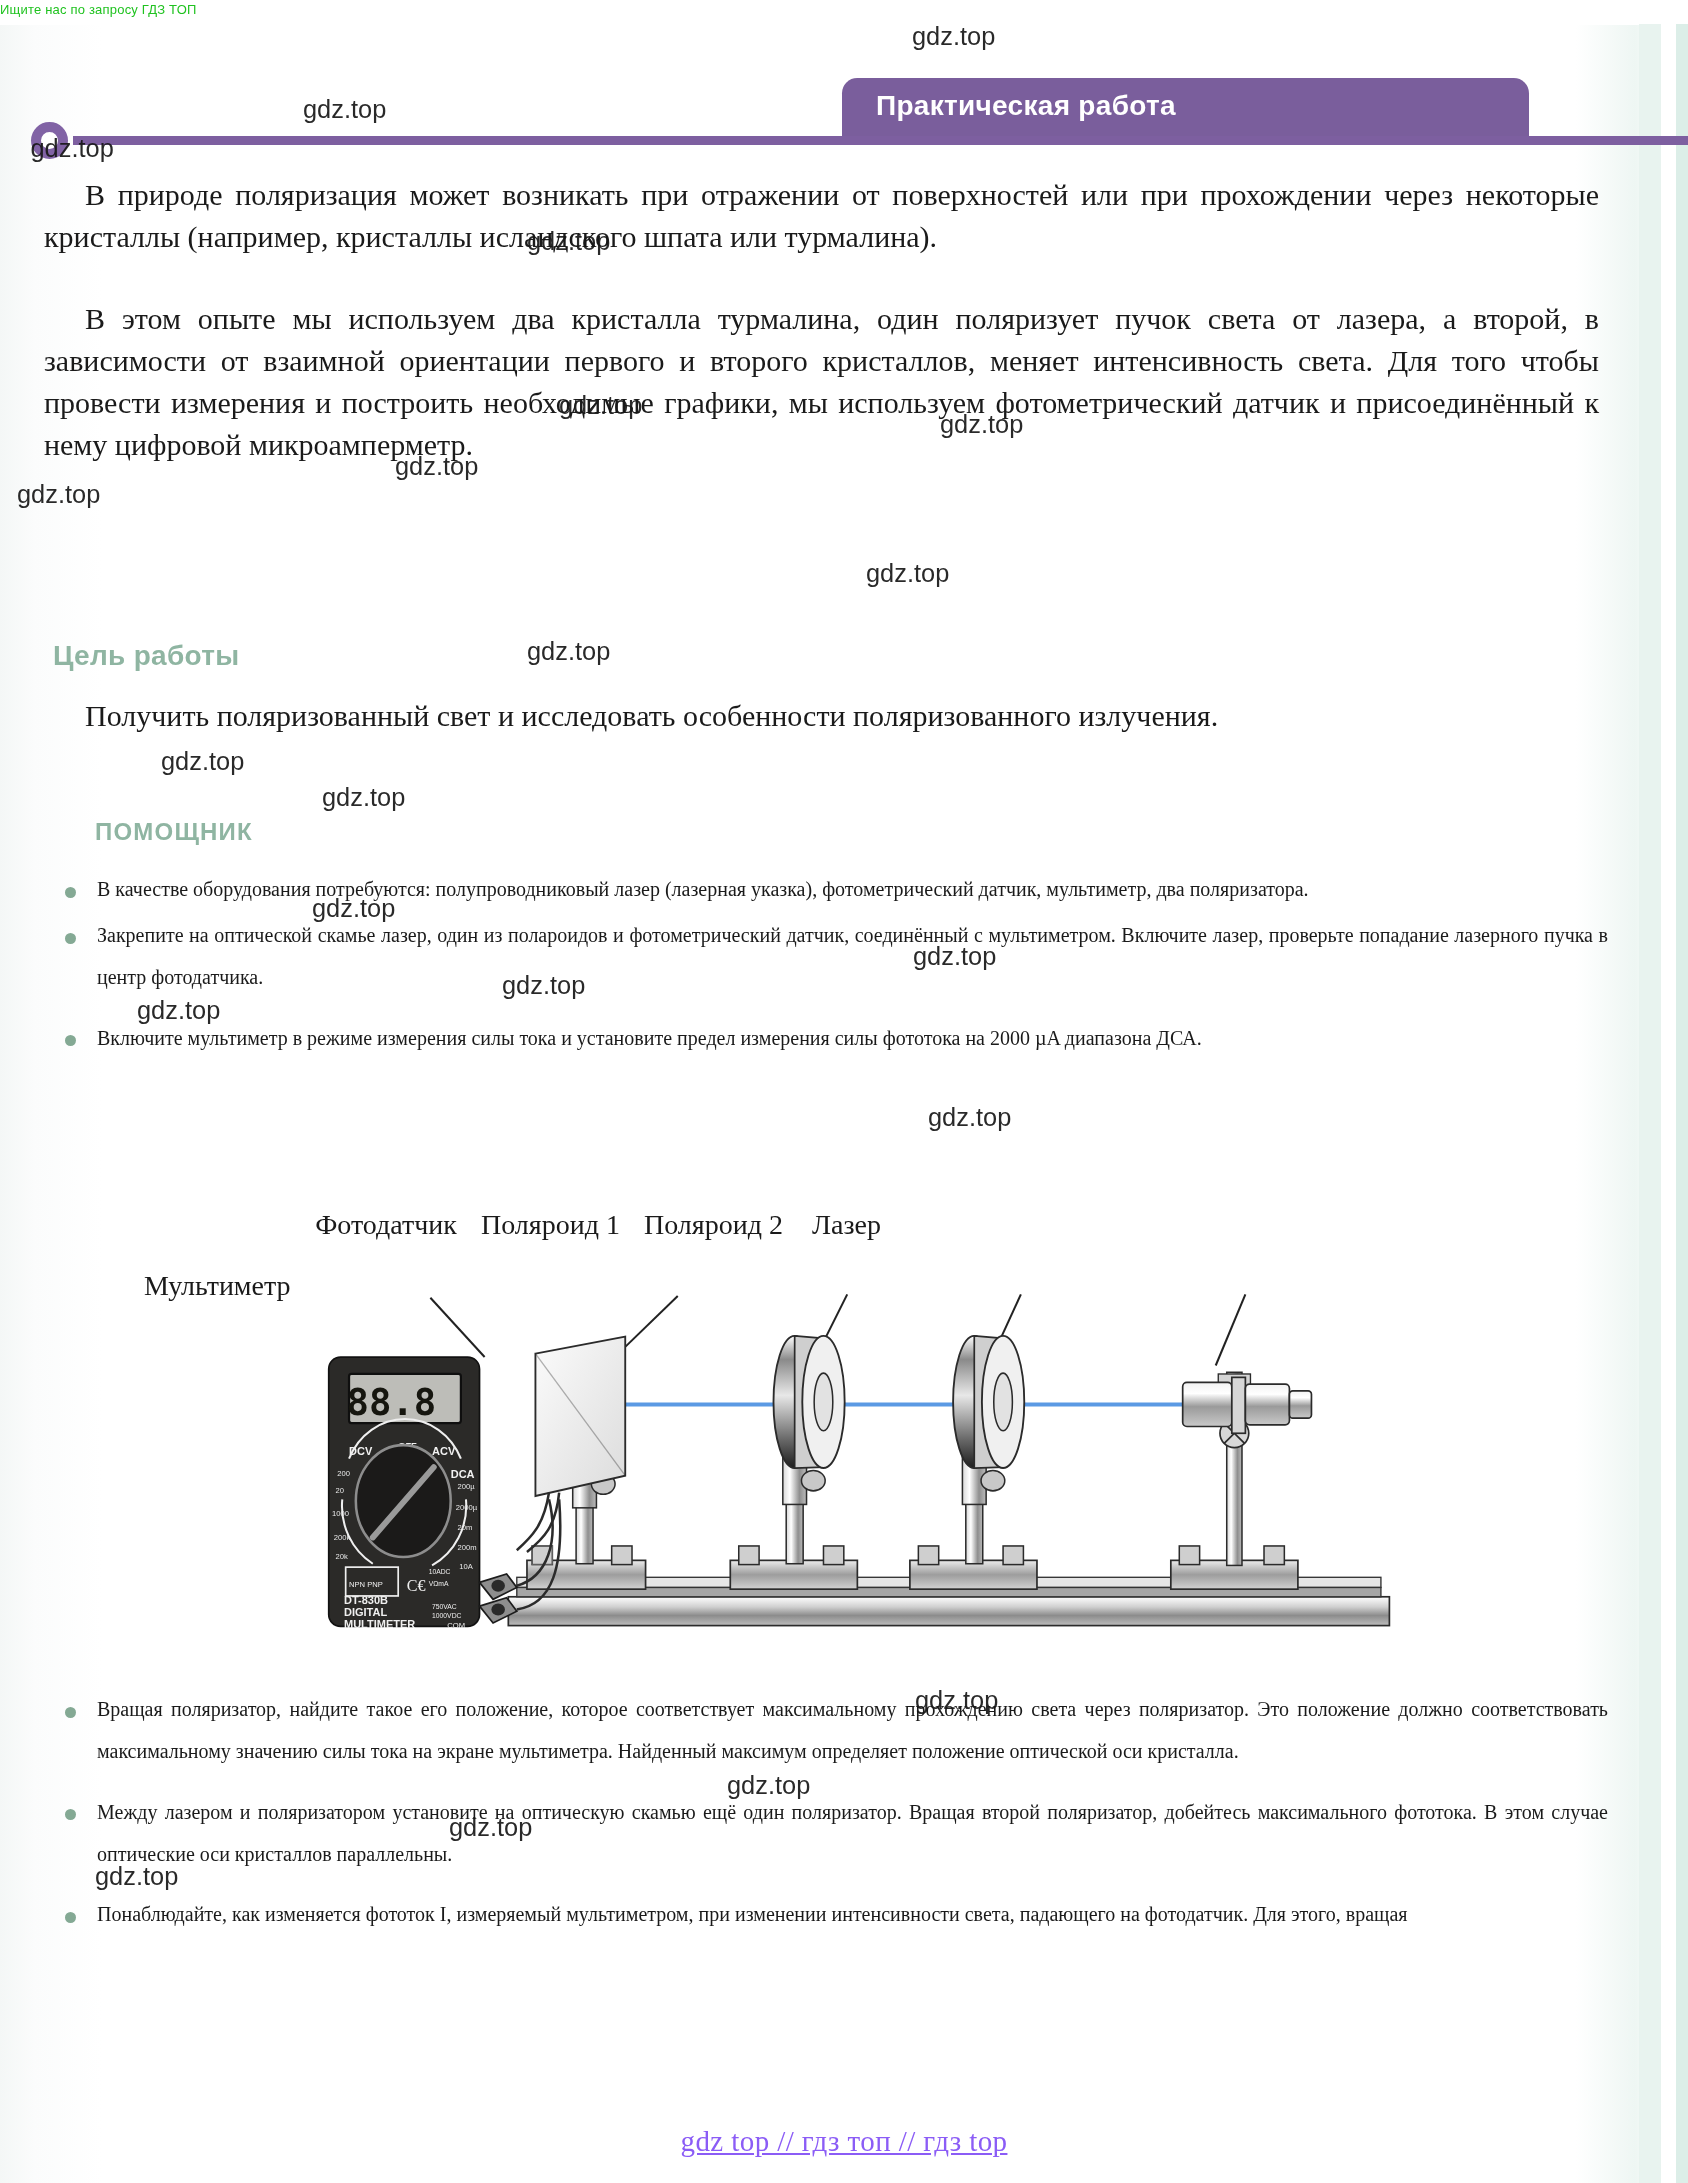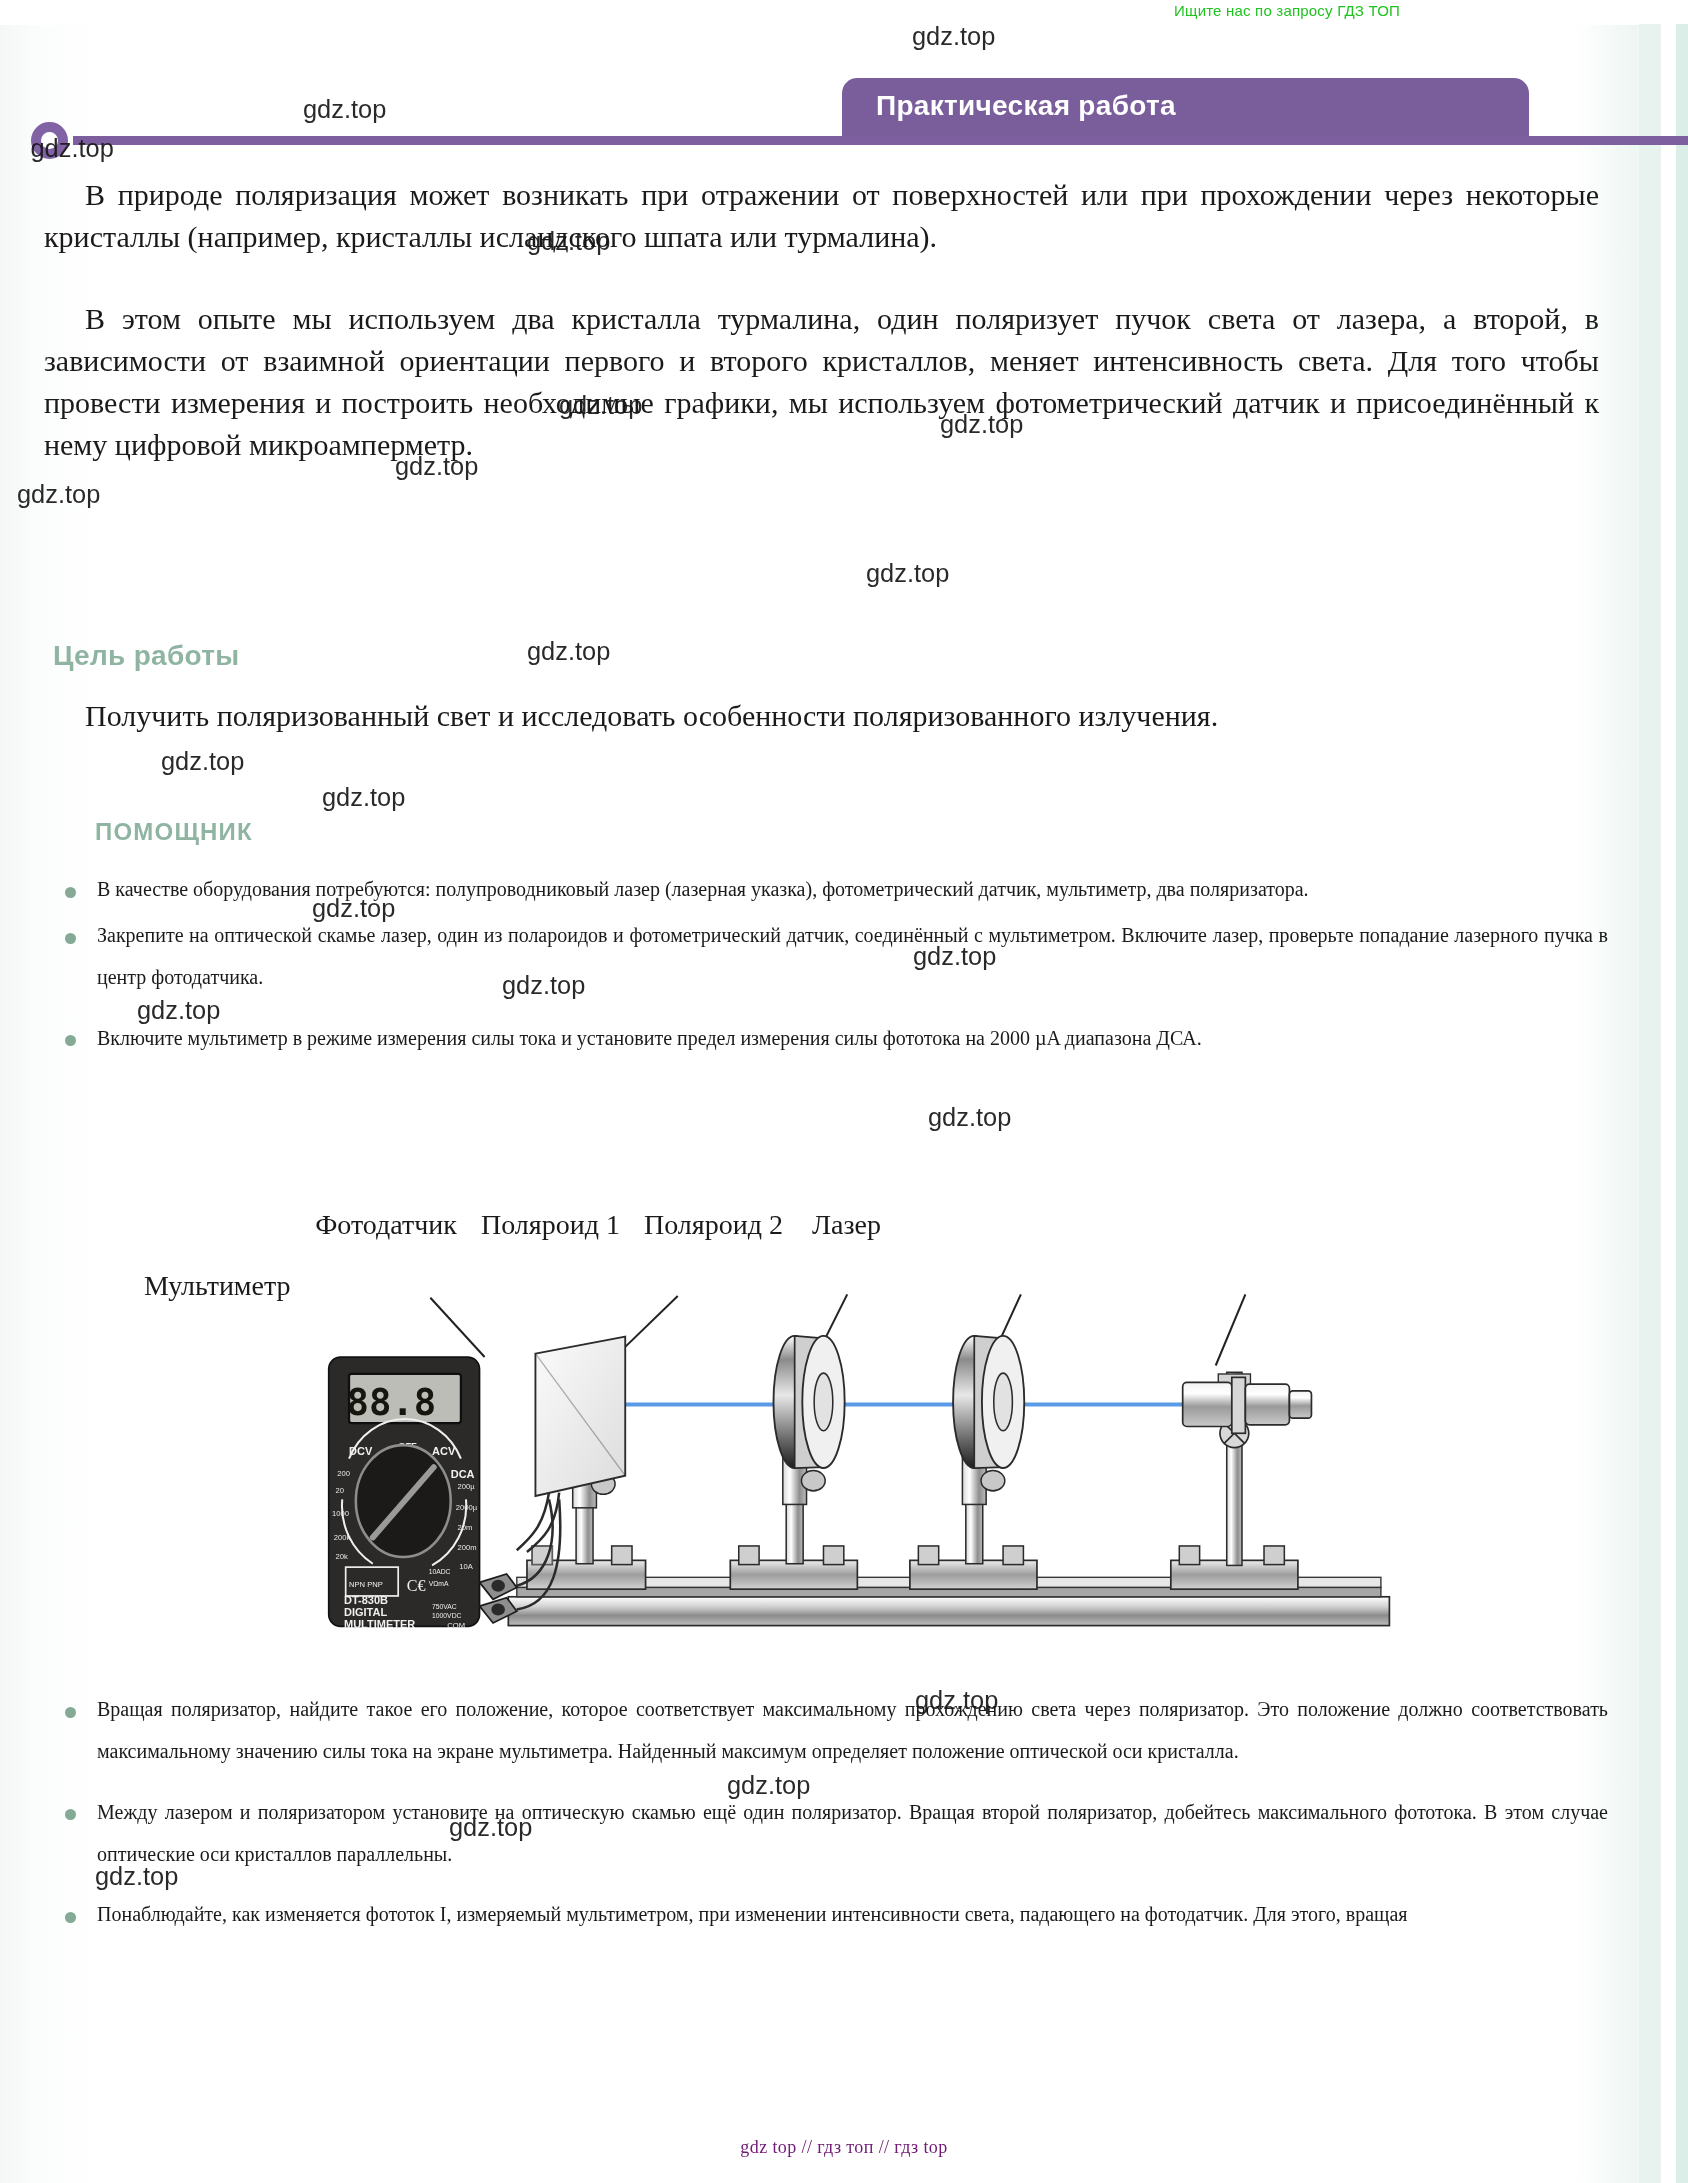--- a/index.html
+++ b/index.html
@@ -15,23 +15,23 @@
 
   
   .paper-tint{position:absolute;left:0;top:25.4px;right:0;bottom:0;
     background:linear-gradient(90deg,#f4f7f6 0px,#fbfcfc 34px,#ffffff 102px,#ffffff 1576px,#eef6f3 1635px,#ffffff 1665px,#e4f1ec 1688px);
     pointer-events:none;}
   .edge-strip{position:absolute;top:24px;right:0;width:12px;bottom:0;background:#dceee8;}
   .edge-strip2{position:absolute;top:24px;right:12px;width:15.2px;bottom:0;background:#ffffff;}
   .edge-strip3{position:absolute;top:24px;right:27px;width:22px;bottom:0;background:#e8f3ef;}
 
   
-  .topline{position:absolute;top:1.7px;left:0;width:1400px;text-align:right;
+  .topline{position:absolute;top:1.7px;left:0;width:1400px;text-align:left;
     font-family:"Liberation Sans","DejaVu Sans",sans-serif;
-    font-size:15px;color:#1fc21f;font-weight:500;letter-spacing:0.2px;}
+    font-size:13px;color:#1fc21f;font-weight:500;letter-spacing:0.2px;}
 
   
   .hdr-rule{position:absolute;left:73px;top:136px;width:1616px;height:9.3px;background:#7d5fa0;}
   .hdr-circle{position:absolute;left:30.5px;top:122px;width:37px;height:37px;border:10.2px solid #8163a5;border-radius:50%;box-sizing:border-box;background:#fff;}
   .badge{position:absolute;left:842px;top:78px;width:687px;}
   .badge-top{background:#7a5e9c;border-radius:15.2px 15.2px 0 0;
     padding:12px 0 13.6px 34px;}
   .badge-top span{font-family:"Liberation Sans","DejaVu Sans",sans-serif;
     font-size:28px;font-weight:bold;color:#ffffff;letter-spacing:0.3px;}
   .badge-bot{background:#ffffff;border:2.5px solid #8163a5;border-top:none;
@@ -61,21 +61,21 @@
   
   .figure{position:absolute;left:305px;top:1245px;width:1203px;height:424px;}
   .fig-label{position:absolute;font-size:28px;color:#1a1a1a;white-space:nowrap;}
 
   
   .wm{position:absolute;font-family:"Liberation Sans","DejaVu Sans",sans-serif;
     color:#171717;opacity:.92;white-space:nowrap;pointer-events:none;}
 
   .footer{position:absolute;left:0;bottom:25.4px;width:1688px;text-align:center;
     font-family:"Liberation Serif","DejaVu Serif",serif;
-    font-size:18px;color:#701a75;letter-spacing:0.4px;}
+    font-size:29px;color:#8b5cf6;letter-spacing:0.4px;text-decoration:underline;}
 </style>
 </head>
 <body>
 
 <div class="page">
 
   <div class="paper-tint"></div>
   <div class="edge-strip"></div>
   <div class="edge-strip2"></div>
   <div class="edge-strip3"></div>

